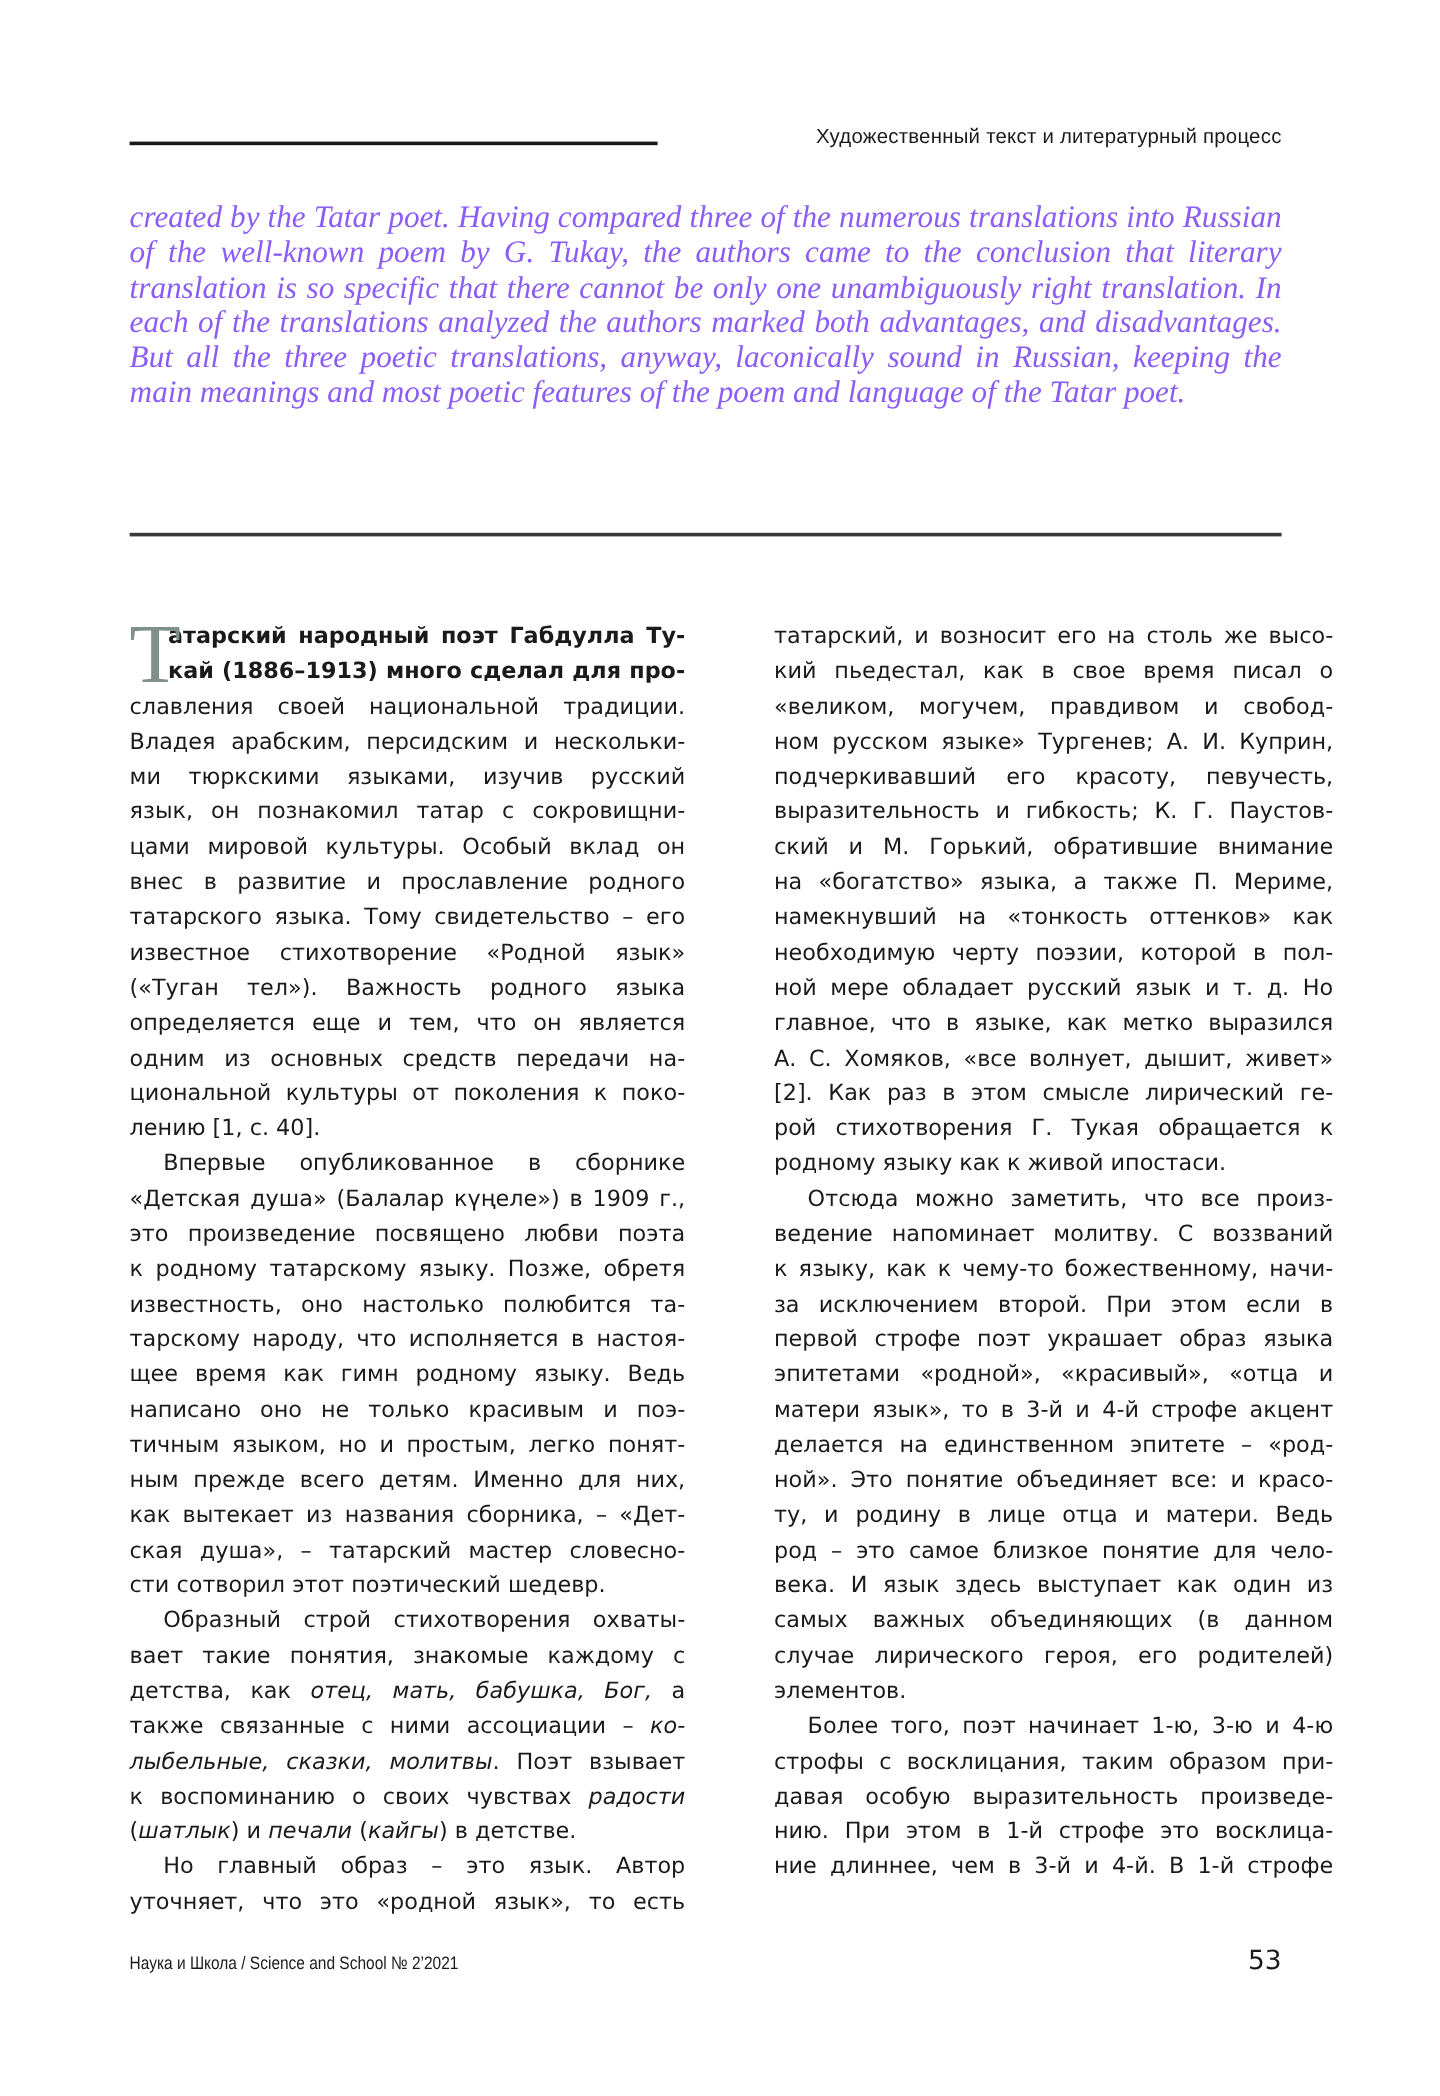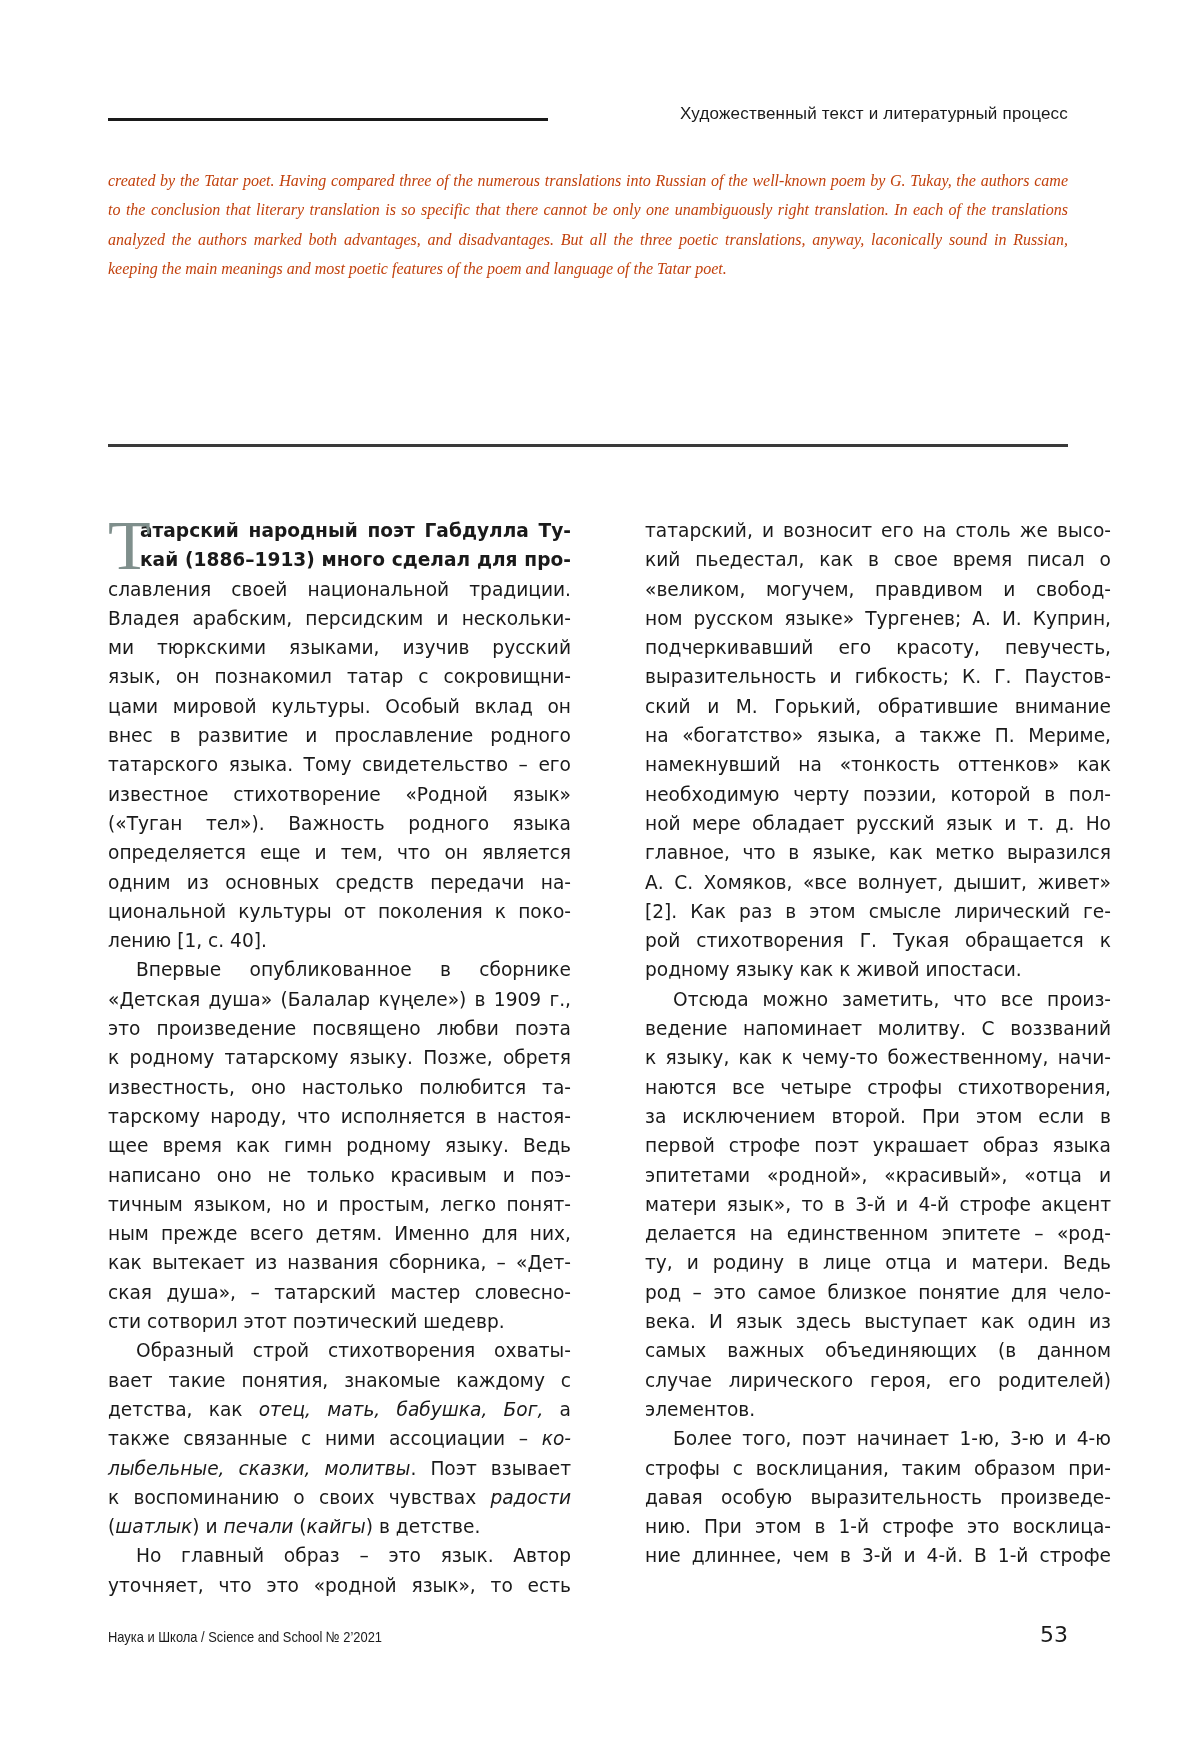--- a/index.html
+++ b/index.html
@@ -5,21 +5,21 @@
   html, body { margin: 0; padding: 0; background: #ffffff; }
   body { width: 1200px; height: 1747px; position: relative; overflow: hidden; color: #1a1a1a; }
   .page { position: absolute; left: 0; top: 0; width: 1069px; height: 1747px; border-radius: 18px; }
 
   
   .run-header { position: absolute; left: 108px; top: 104px; width: 960px; height: 24px; }
   .run-header .rule { position: absolute; left: 0; top: 14px; width: 440px; height: 3px; background: #1a1a1a; }
   .run-header .title { position: absolute; right: 0; top: 0; font-family: "Liberation Sans", sans-serif; font-size: 17px; letter-spacing: 0.2px; color: #1a1a1a; white-space: nowrap; }
 
   
-  .abstract { position: absolute; left: 108px; top: 166px; width: 960px; font-family: "Liberation Serif", serif; font-style: italic; font-size: 16px; line-height: 29.3px; text-align: justify; color: #c2410c; }
+  .abstract { position: absolute; left: 108px; top: 166px; width: 960px; font-family: "Liberation Serif", serif; font-style: italic; font-size: 26px; line-height: 29.3px; text-align: justify; color: #8b5cf6; }
   .keywords { position: absolute; left: 108px; top: 370px; width: 960px; font-family: "Liberation Serif", serif; font-size: 21px; line-height: 29px; text-align: justify; color: #1a1a1a; }
   .keywords .kw-label { font-weight: bold; font-style: normal; }
   .keywords .kw-text { font-style: italic; }
   .abstract-rule { position: absolute; left: 108px; top: 444px; width: 960px; height: 3px; background: #3a3a3a; }
 
   
   .col { position: absolute; top: 516px; font-family: "DejaVu Sans", sans-serif; font-size: 18.6px; line-height: 29.3px; color: #1a1a1a; text-align: justify; hyphens: manual; }
   .col-left { left: 108px; width: 463px; }
   .col-right { left: 602px; width: 466px; margin-left: 43px; }
   .col .line { display: block; text-align: justify; text-align-last: justify; white-space: nowrap; overflow: visible; }
@@ -104,26 +104,26 @@
       <span class="line">необходимую черту поэзии, которой в пол-</span>
       <span class="line">ной мере обладает русский язык и т. д. Но</span>
       <span class="line">главное, что в языке, как метко выразился</span>
       <span class="line">А. С. Хомяков, «все волнует, дышит, живет»</span>
       <span class="line">[2]. Как раз в этом смысле лирический ге-</span>
       <span class="line">рой стихотворения Г. Тукая обращается к</span>
       <span class="line last">родному языку как к живой ипостаси.</span>
       <span class="line indent">Отсюда можно заметить, что все произ-</span>
       <span class="line">ведение напоминает молитву. С воззваний</span>
       <span class="line">к языку, как к чему-то божественному, начи-</span>
-      <span class="line">наются все четыре строфы стихотворения,</span>
       <span class="line">за исключением второй. При этом если в</span>
       <span class="line">первой строфе поэт украшает образ языка</span>
       <span class="line">эпитетами «родной», «красивый», «отца и</span>
       <span class="line">матери язык», то в 3-й и 4-й строфе акцент</span>
       <span class="line">делается на единственном эпитете – «род-</span>
+      <span class="line">ной». Это понятие объединяет все: и красо-</span>
       <span class="line">ту, и родину в лице отца и матери. Ведь</span>
       <span class="line">род – это самое близкое понятие для чело-</span>
       <span class="line">века. И язык здесь выступает как один из</span>
       <span class="line">самых важных объединяющих (в данном</span>
       <span class="line">случае лирического героя, его родителей)</span>
       <span class="line last">элементов.</span>
       <span class="line indent">Более того, поэт начинает 1-ю, 3-ю и 4-ю</span>
       <span class="line">строфы с восклицания, таким образом при-</span>
       <span class="line">давая особую выразительность произведе-</span>
       <span class="line">нию. При этом в 1-й строфе это восклица-</span>

